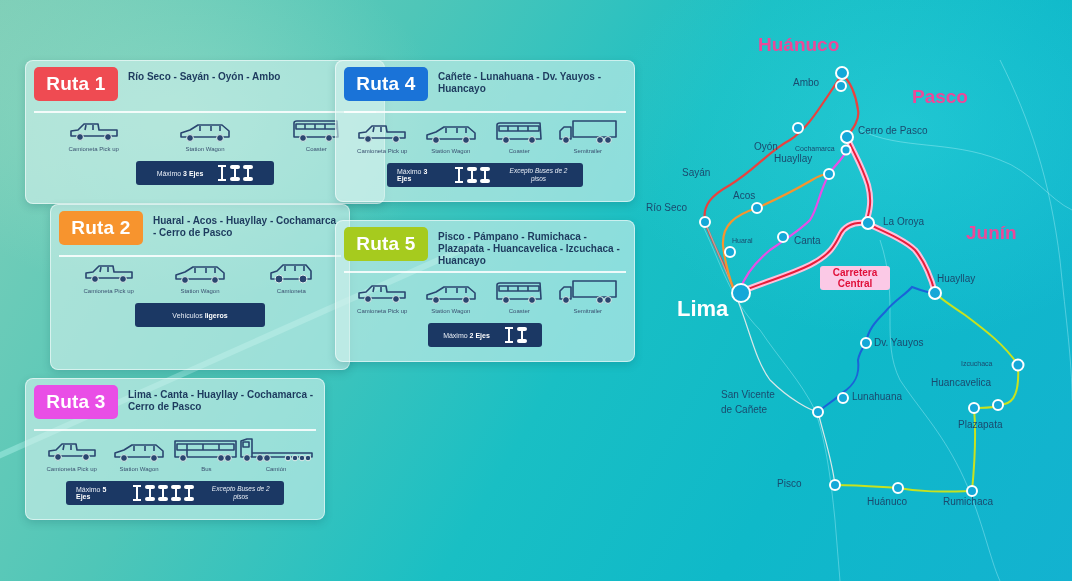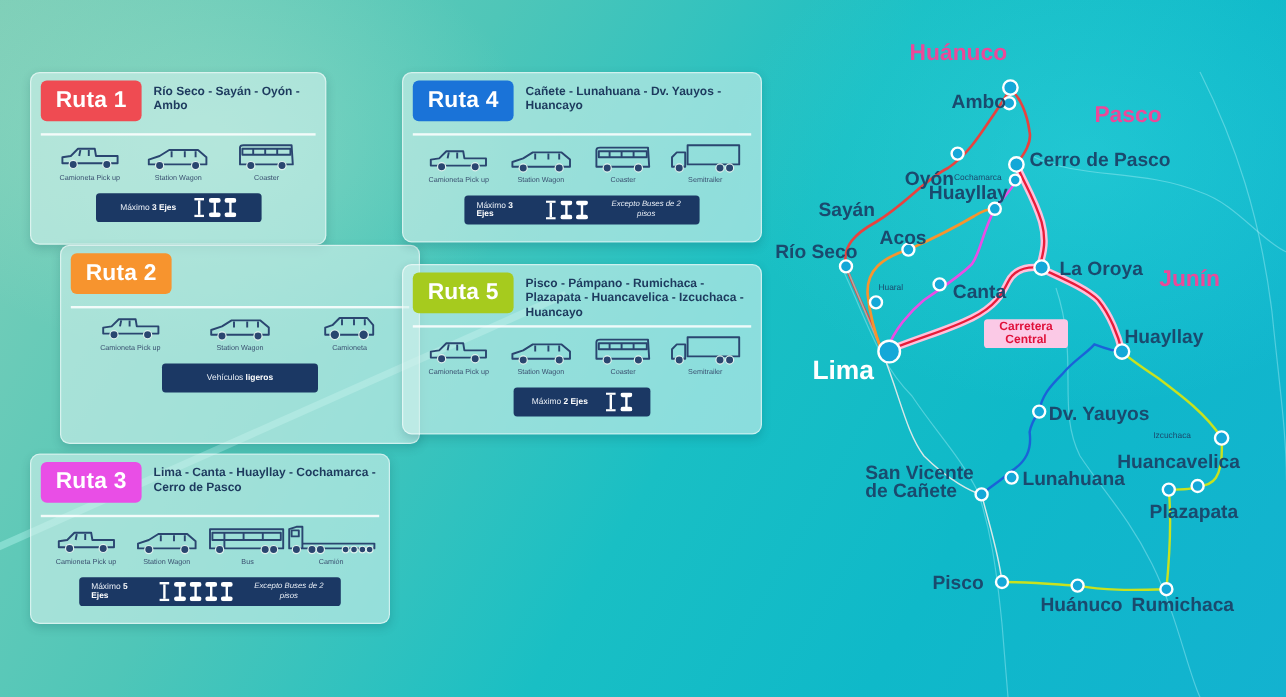--- a/index.html
+++ b/index.html
@@ -52,38 +52,38 @@
     color: #e8eef6; font-size: 7px; padding: 0 10px;
   }
   .axles-box b { color: #fff; }
   .axle-icons { display: flex; gap: 3px; align-items: center; }
   .except { font-style: italic; text-align: center; line-height: 8px; font-size: 6.5px; }
 
   
   .map { position: absolute; left: 640px; top: 0; width: 432px; height: 581px; }
   .map svg { position: absolute; left: 0; top: 0; }
   .lbl {
-    position: absolute; color: #1a4a6e; font-weight: 700; font-size: 16px; white-space: nowrap;
+    position: absolute; color: #1a4a6e; font-weight: 400; font-size: 10px; white-space: nowrap;
   }
   .lbl.sm { font-size: 7px; font-weight: 400; }
   .region { position: absolute; color: #ec4899; font-weight: 700; font-size: 19px; white-space: nowrap; }
   .lima { position: absolute; color: #fff; font-weight: 700; font-size: 22px; }
   .carretera {
     position: absolute; background: #fbc9e6; color: #e0103a; font-weight: 700; font-size: 10px;
     border-radius: 3px; padding: 1px 4px; text-align: center; line-height: 11px;
   }
 </style>
 </head>
 <body>
 
 <div class="bg-glow"></div>
 <div class="streak"></div>
 
 <div id="cards">
-    <div class="card" style="left: 25px; top: 60px; width: 247px; height: 144px;">
+    <div class="card" style="left: 25px; top: 60px; width: 360px; height: 144px;">
     <div class="card-head">
       <div class="badge" style="background:#ef4b52">Ruta 1</div>
       <div class="stops">Río Seco - Sayán - Oyón - Ambo</div>
     </div>
     <div class="divider"></div>
     <div class="vehicles">
         <div class="veh">
        <span>
             <svg width="52" height="22" viewBox="0 0 52 22">
               <path d="M3 15 L3 10 L10 9 L16 3 L30 3 L31 9 L49 9 L49 15 Z" stroke="#2a4670" stroke-width="1.6" fill="none" stroke-linejoin="round"></path>
@@ -134,20 +134,21 @@
       <rect x="0" y="0" width="10" height="4" rx="2" fill="#fff"></rect>
       <rect x="4" y="2" width="2" height="12" fill="#fff"></rect>
       <rect x="0" y="12" width="10" height="4" rx="2" fill="#fff"></rect>
     </svg>
         </span>
     </div>
     </div>
     <div class="card" style="left: 25px; top: 204px; width: 300px; height: 166px; margin-left: 25px;">
     <div class="card-head">
       <div class="badge" style="background:#f7942e">Ruta 2</div>
+      <div class="stops">Huaral - Acos - Huayllay - Cochamarca - Cerro de Pasco</div>
     </div>
     <div class="divider"></div>
     <div class="vehicles">
         <div class="veh">
        <span>
             <svg width="52" height="22" viewBox="0 0 52 22">
               <path d="M3 15 L3 10 L10 9 L16 3 L30 3 L31 9 L49 9 L49 15 Z" stroke="#2a4670" stroke-width="1.6" fill="none" stroke-linejoin="round"></path>
               <path d="M18 4 L17 9 M25 4 L25 9" stroke="#2a4670" stroke-width="1.6" fill="none" stroke-linejoin="round"></path>
               <circle cx="12" cy="16" r="3.4" fill="#2a4670" stroke="#dff2ee" stroke-width="1"></circle>
               <circle cx="40" cy="16" r="3.4" fill="#2a4670" stroke="#dff2ee" stroke-width="1"></circle>

